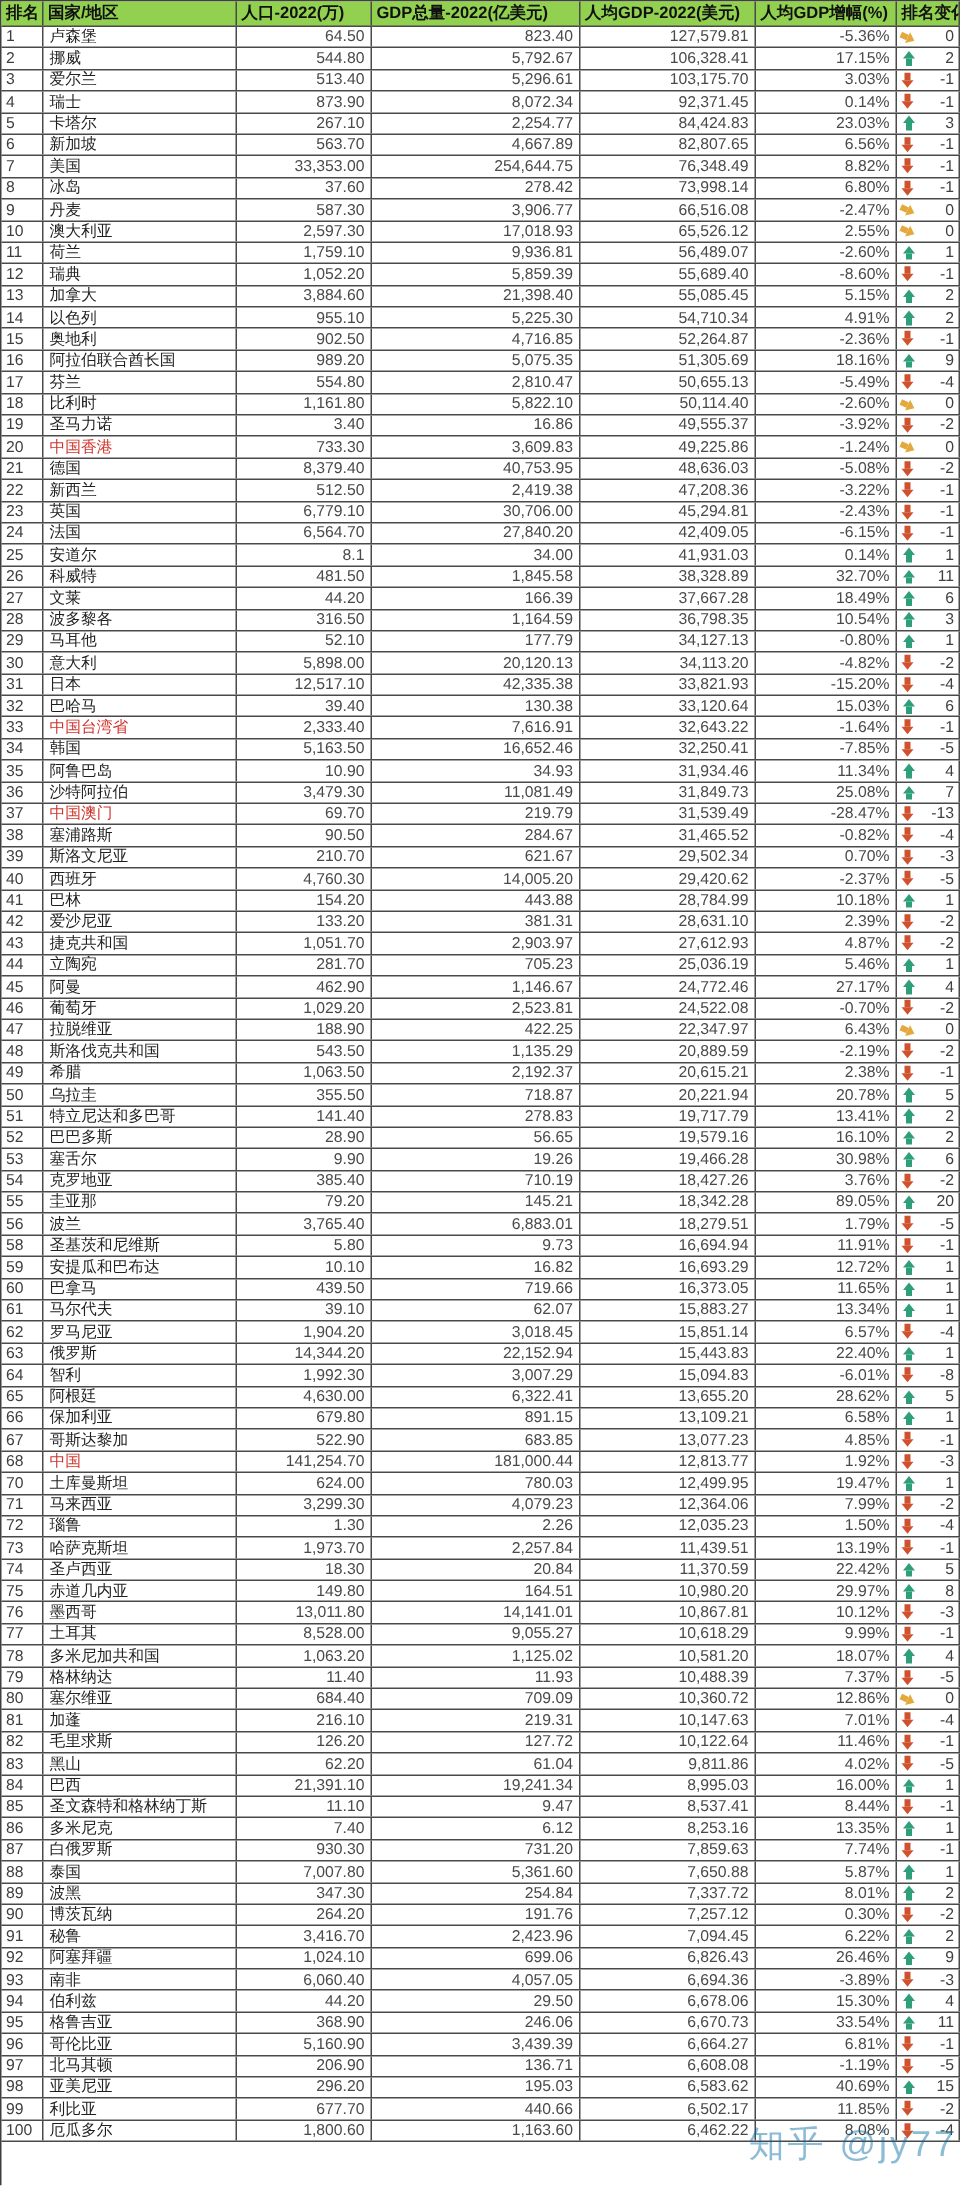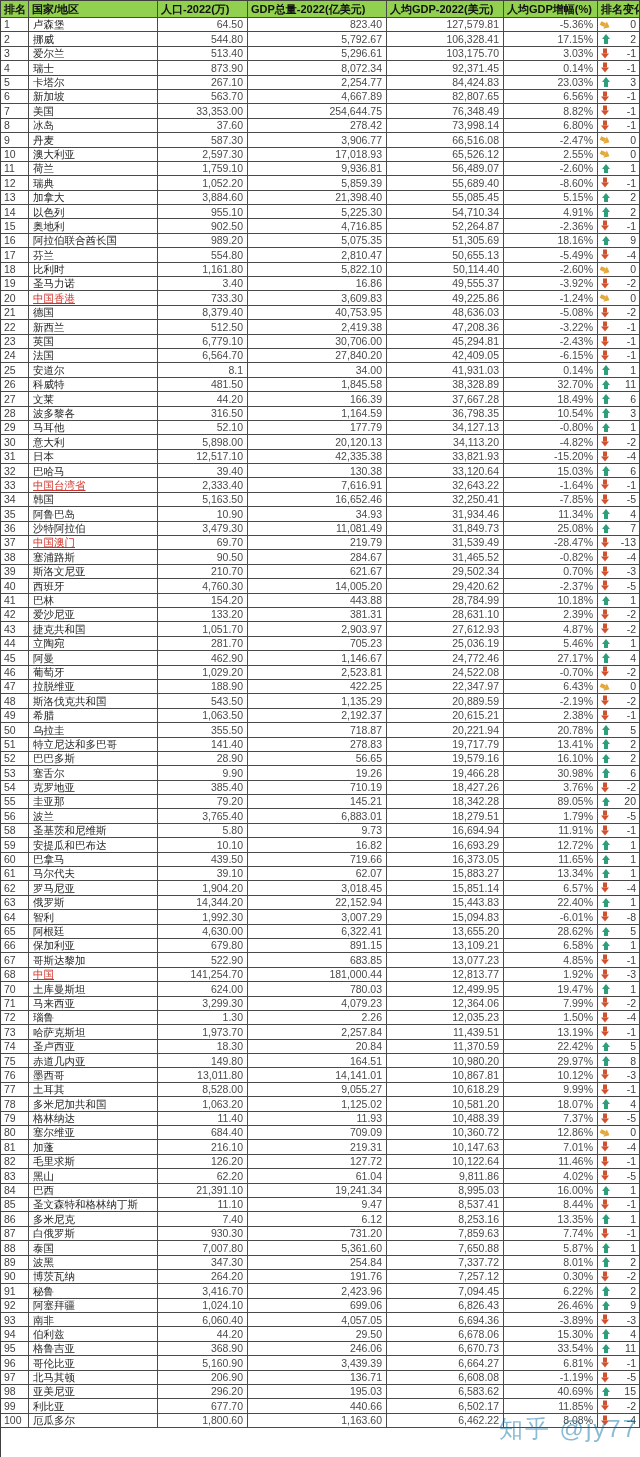--- a/index.html
+++ b/index.html
@@ -12,21 +12,21 @@
   .row{display:grid;grid-template-columns:28px 129px 90px 139px 117px 94px 42px;
        box-sizing:border-box;border-bottom:1px solid #4a4a4a;min-height:0;}
   .cell{box-sizing:border-box;border-right:1px solid #4a4a4a;
         display:flex;align-items:center;min-width:0;overflow:hidden;
         font-size:10.5px;color:#4a4a4a;line-height:1;white-space:nowrap;}
   .head{background:#92d050;}
   .head .cell{font-weight:700;color:#111;font-size:11px;padding-left:3px;
               justify-content:flex-start;}
   .c-rank{padding-left:3px;justify-content:flex-start;color:#3f3f3f;}
   .c-name{padding-left:4px;justify-content:flex-start;color:#1f1f1f;}
-  .c-name.red{color:#d0342c;text-decoration:underline;}
+  .c-name.red{color:#d0342c;}
   .num{justify-content:flex-end;padding-right:4px;}
   .c-change{justify-content:space-between;padding:0 3px 0 2px;}
   .arr{display:flex;flex-direction:column;align-items:center;width:11px;flex:none;}
   .arr .head-tri{width:0;height:0;border-left:4.5px solid transparent;
                  border-right:4.5px solid transparent;border-bottom:5px solid currentColor;}
   .arr .shaft{width:4px;height:4.5px;background:currentColor;}
   .arr-up{color:#2e9e7b;}
   .arr-down{color:#d0512d;transform:rotate(180deg);}
   .arr-flat{color:#e3a93c;transform:rotate(115deg);}
   .chg{color:#3f3f3f;}

